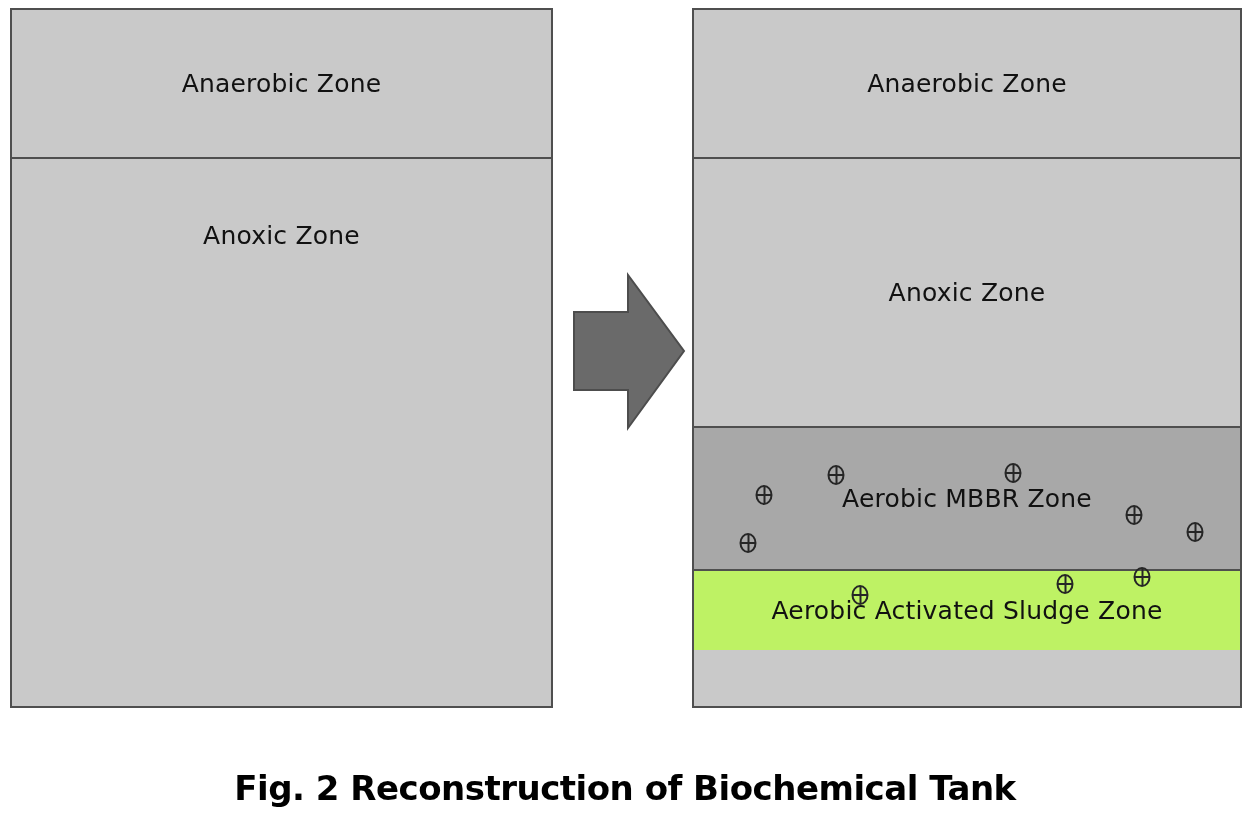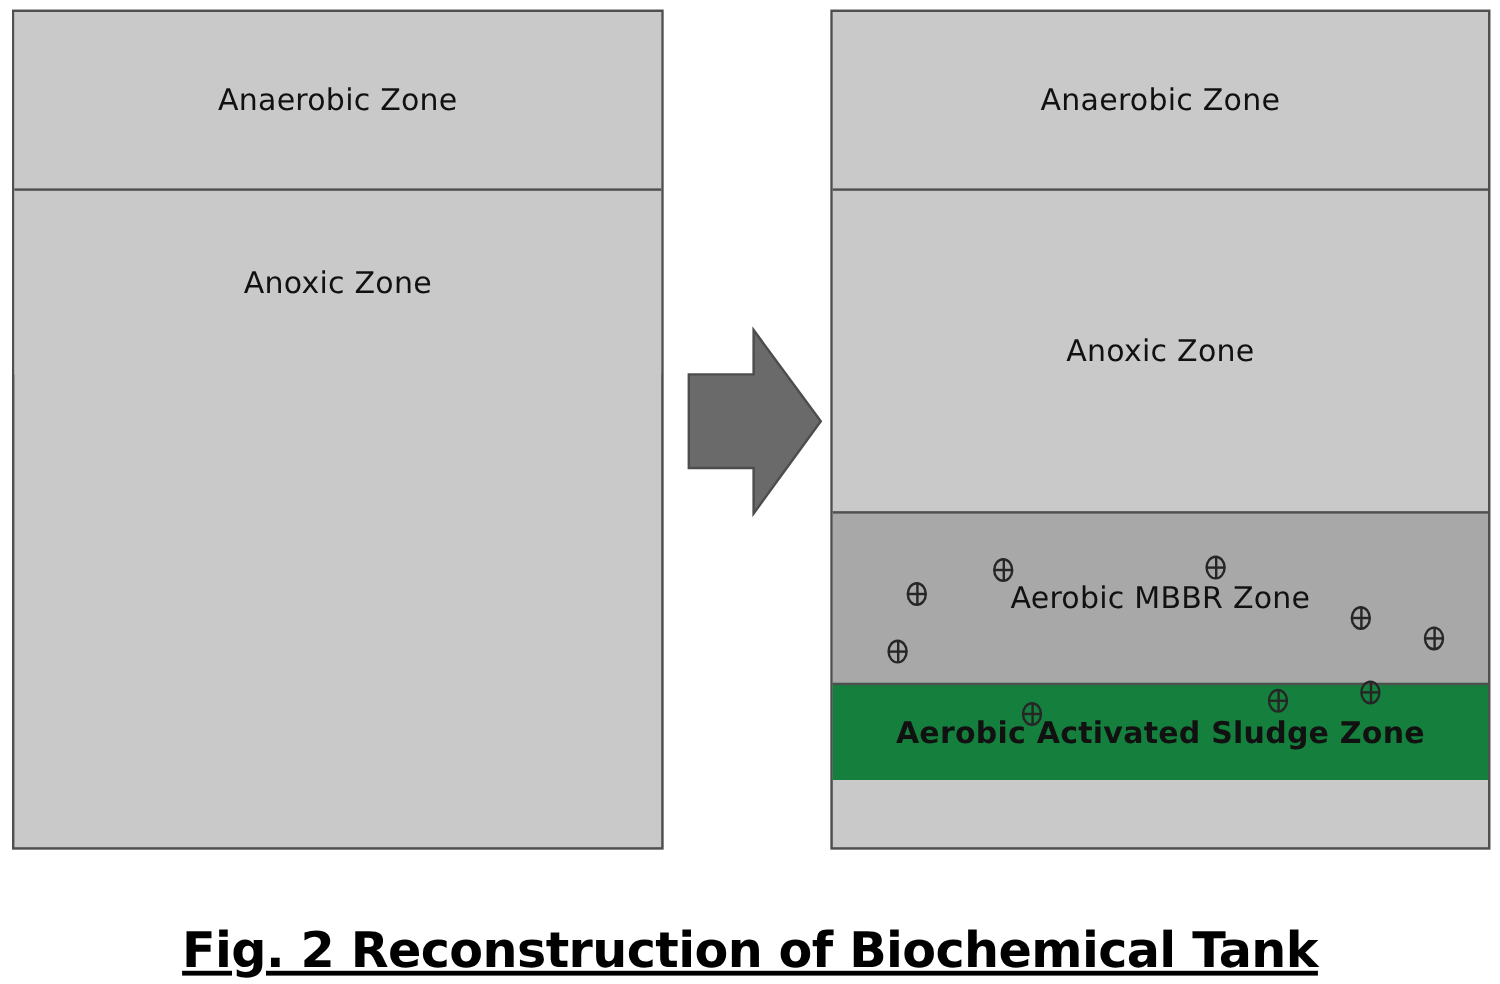--- a/index.html
+++ b/index.html
@@ -35,21 +35,21 @@
   }
   .zone + .zone { border-top: 2px solid #4f4f4f; }
 
   .tank-left .z1 { height: 147px; }
   .tank-left .z2 { height: 155px; }
   .tank-left .z3 { height: 392px; }
 
   .tank-right .z1 { height: 147px; }
   .tank-right .z2 { height: 269px; }
   .tank-right .z3 { height: 143px; background: #a8a8a8; }
-  .tank-right .z4 { height: 81px;  background: #15803d; font-weight: bold; }
+  .tank-right .z4 { height: 81px;  background: #bef264; }
 
   .zone-label {
     font-size: 25px;
     letter-spacing: 0.2px;
     color: #111111;
     white-space: nowrap;
   }
 
   
   .arrow-wrap {
@@ -95,25 +95,24 @@
     background: #262626;
   }
 
   
   .caption {
     position: absolute;
     left: 0;
     top: 768px;
     width: 100%;
     text-align: center;
-    font-size: 41px;
+    font-size: 34px;
     font-weight: bold;
     letter-spacing: -0.5px;
     color: #000000;
-    text-decoration: underline;
   }
 </style>
 </head>
 <body>
 
 <div class="canvas">
 
   <div class="tank tank-left">
     <div class="zone z1">
       <span class="zone-label">Anaerobic Zone</span>

